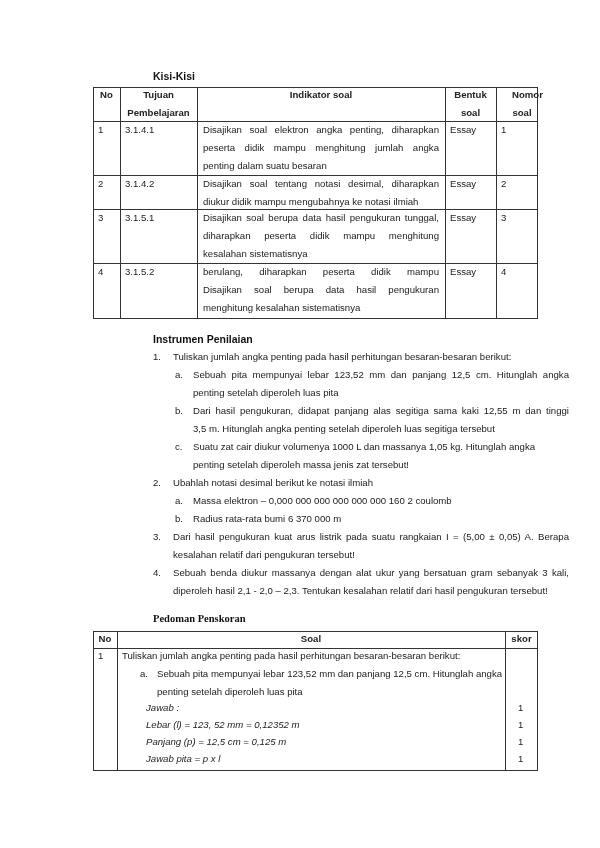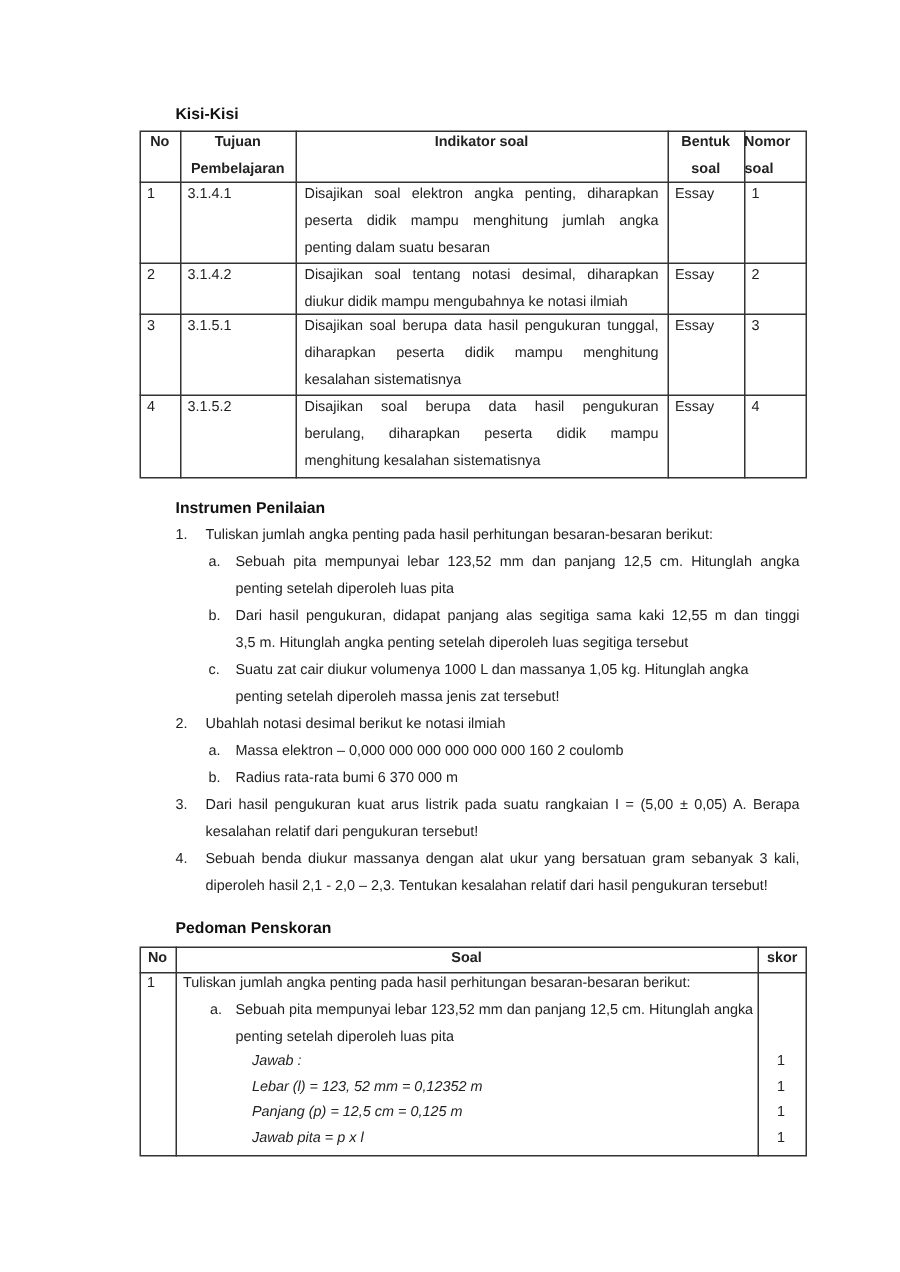--- a/index.html
+++ b/index.html
@@ -1,24 +1,24 @@
 <!DOCTYPE html>
 <html><head>
 <meta charset="utf-8">
 <style>
   html, body { margin: 0; padding: 0; background: #ffffff; }
   body {
     width: 600px; height: 848px; position: relative; overflow: hidden;
     font-family: "Liberation Sans", sans-serif; color: #1a1a1a;
   }
-  .abs { position: absolute; }
+  .abs { position: absolute; margin-left: 36px; }
   .heading { font-weight: bold; font-size: 10.5px; color: #111; }
   .txt { font-size: 9.6px; line-height: 18px; color: #222; white-space: nowrap; }
   .just { white-space: normal; text-align: justify; text-align-last: justify; }
-  .it { font-style: italic; margin-left: 22px; }
+  .it { font-style: italic; }
 
   
   .frame { position: absolute; border: 1.4px solid #333; box-sizing: border-box; }
   .vline { position: absolute; width: 0; border-left: 1.4px solid #333; }
   .hline { position: absolute; height: 0; border-top: 1.4px solid #333; }
   .cell { position: absolute; font-size: 9.6px; line-height: 18px; color: #222; }
   .hcell { position: absolute; font-size: 9.6px; line-height: 18px; font-weight: bold; color: #222; text-align: center; }
 </style>
 </head>
 <body>
@@ -41,21 +41,21 @@
   <div class="hcell" style="left:93px; top:86px; width:27px;">No</div>
   <div class="hcell" style="left:120px; top:86px; width:77px;">
     <div>Tujuan</div>
     <div>Pembelajaran</div>
   </div>
   <div class="hcell" style="left:197px; top:86px; width:248px;">Indikator soal</div>
   <div class="hcell" style="left:445px; top:86px; width:51px;text-align:center;">
     <div>Bentuk</div>
     <div>soal</div>
   </div>
-  <div class="hcell" style="left:496px; top:86px; width:20px;">
+  <div class="hcell" style="left:512px; top:86px; width:20px;">
     <div>Nomor</div>
     <div>soal</div>
   </div>
 
   <div>
     <div class="cell" style="left:98px; top:121px;">1</div>
     <div class="cell" style="left:125px; top:121px;">3.1.4.1</div>
     <div class="cell" style="left:203px; top:121px; width:236px;">
       <div class="just">Disajikan soal elektron angka penting, diharapkan</div>
       <div class="just">peserta didik mampu menghitung jumlah angka</div>
@@ -85,22 +85,22 @@
       <div>kesalahan sistematisnya</div>
     </div>
     <div class="cell" style="left:450px; top:209px;">Essay</div>
     <div class="cell" style="left:501px; top:209px;">3</div>
   </div>
 
   <div>
     <div class="cell" style="left:98px; top:263px;">4</div>
     <div class="cell" style="left:125px; top:263px;">3.1.5.2</div>
     <div class="cell" style="left:203px; top:263px; width:236px;">
+      <div class="just">berulang, diharapkan peserta didik mampu</div>
       <div class="just">Disajikan soal berupa data hasil pengukuran</div>
-      <div class="just">berulang, diharapkan peserta didik mampu</div>
       <div>menghitung kesalahan sistematisnya</div>
     </div>
     <div class="cell" style="left:450px; top:263px;">Essay</div>
     <div class="cell" style="left:501px; top:263px;">4</div>
   </div>
 </div>
 
 <div class="abs heading" style="left:117px; top:333px;">Instrumen Penilaian</div>
 
 <div>
@@ -139,21 +139,21 @@
     <div class="abs txt" style="left:137px; top:546px;">kesalahan relatif dari pengukuran tersebut!</div>
   </div>
 
   <div>
     <div class="abs txt" style="left:117px; top:564px;">4.</div>
     <div class="abs txt just" style="left:137px; top:564px; width:396px;">Sebuah benda diukur massanya dengan alat ukur yang bersatuan gram sebanyak 3 kali,</div>
     <div class="abs txt" style="left:137px; top:582px;">diperoleh hasil 2,1 - 2,0 – 2,3. Tentukan kesalahan relatif dari hasil pengukuran tersebut!</div>
   </div>
 </div>
 
-<div class="abs heading" style="left:117px; top:613px;">Pedoman Penskoran</div>
+<div class="abs heading" style="left:117px; top:613px;font-family:Liberation Serif, serif;">Pedoman Penskoran</div>
 
 <div>
   <div class="frame" style="left:93px; top:631px; width:445px; height:140px;"></div>
   <div class="vline" style="left:117px; top:631px; height:140px;"></div>
   <div class="vline" style="left:505px; top:631px; height:140px;"></div>
   <div class="hline" style="left:93px; top:648px; width:445px;"></div>
 
   <div class="hcell" style="left:93px; top:630px; width:24px;">No</div>
   <div class="hcell" style="left:117px; top:630px; width:388px;">Soal</div>
   <div class="hcell" style="left:505px; top:630px; width:33px;">skor</div>

